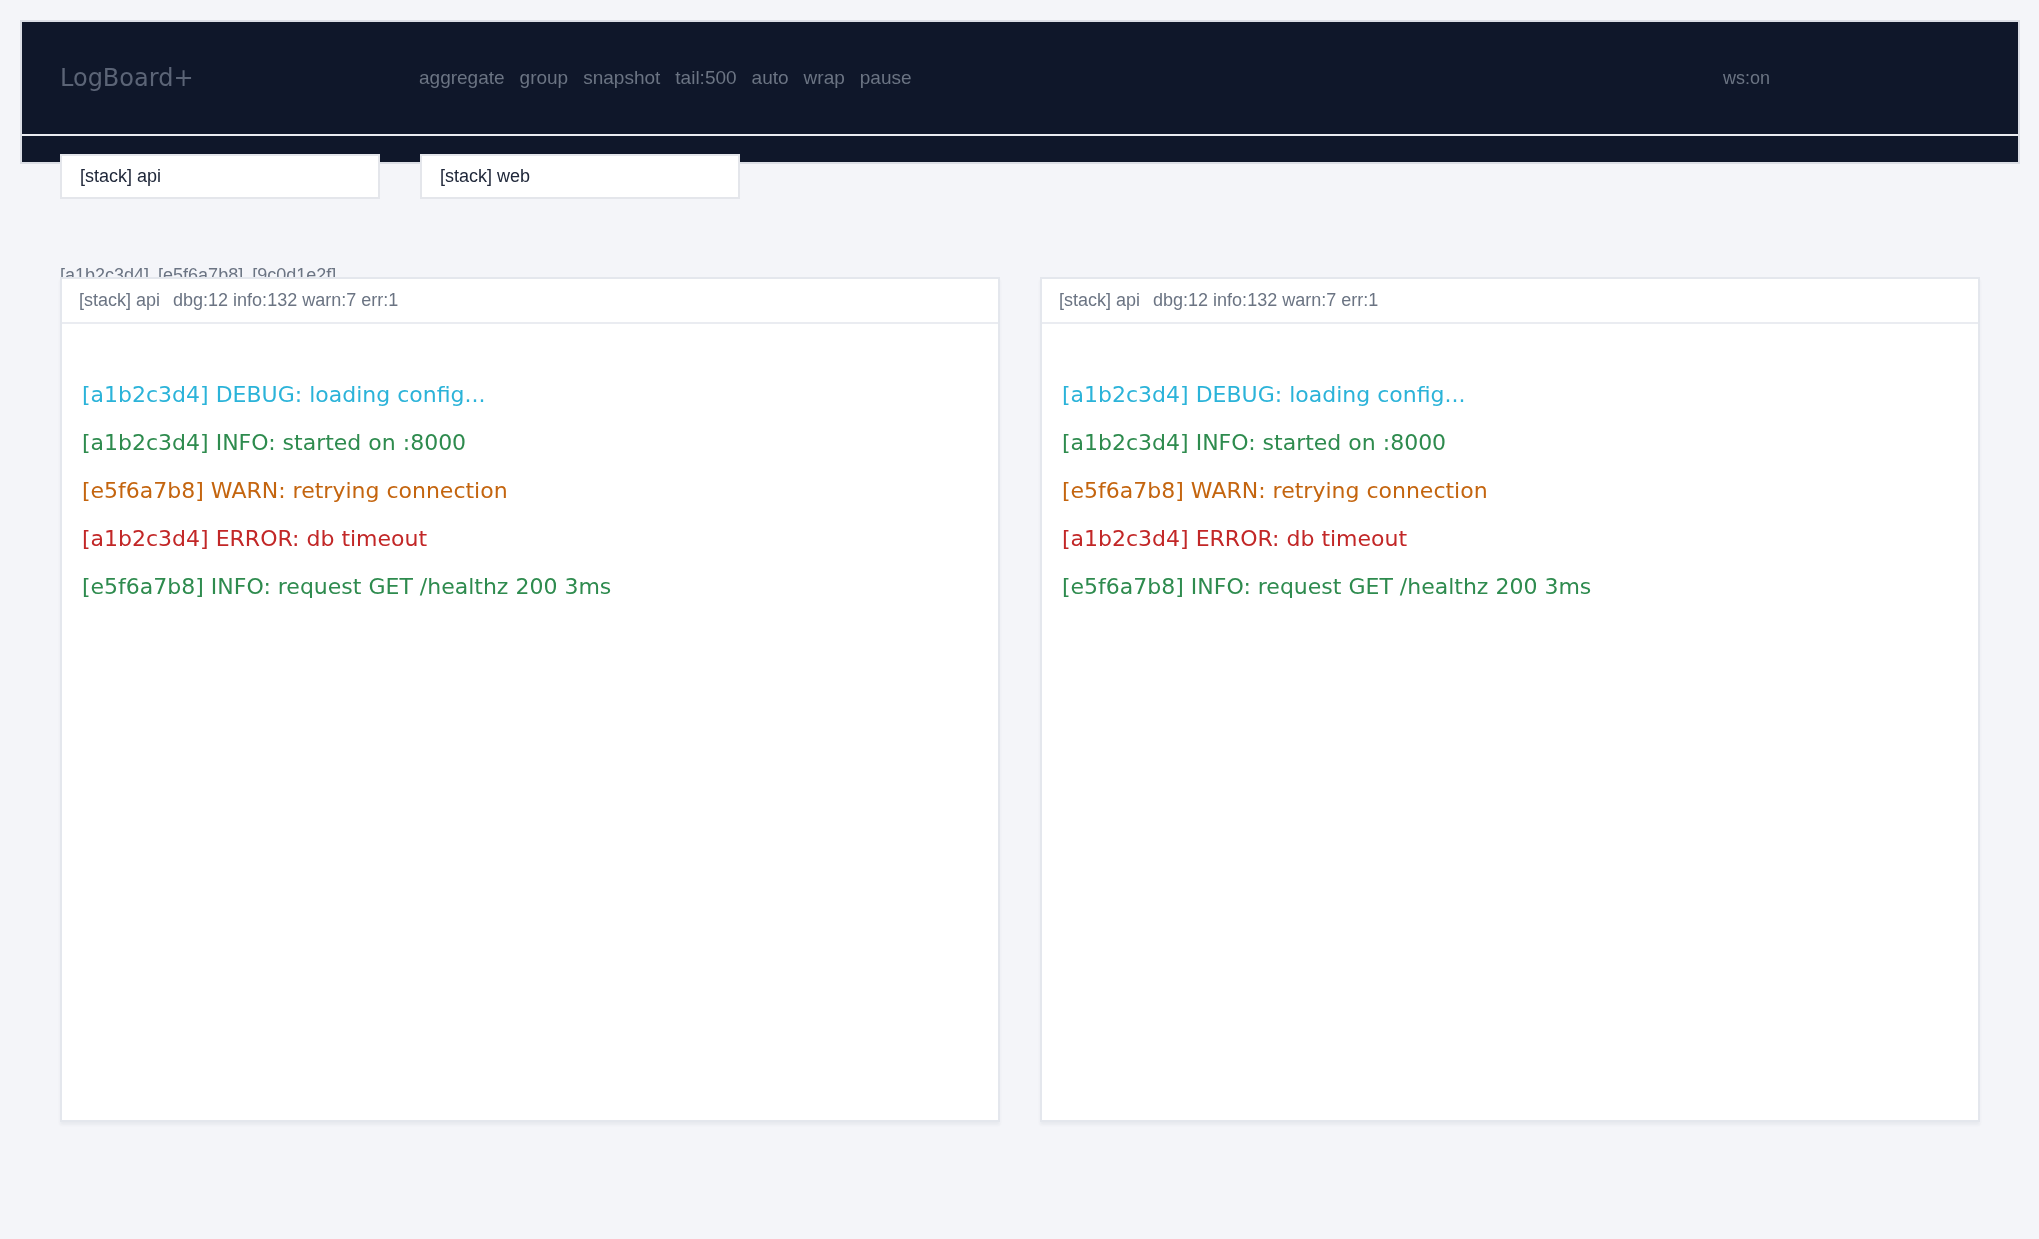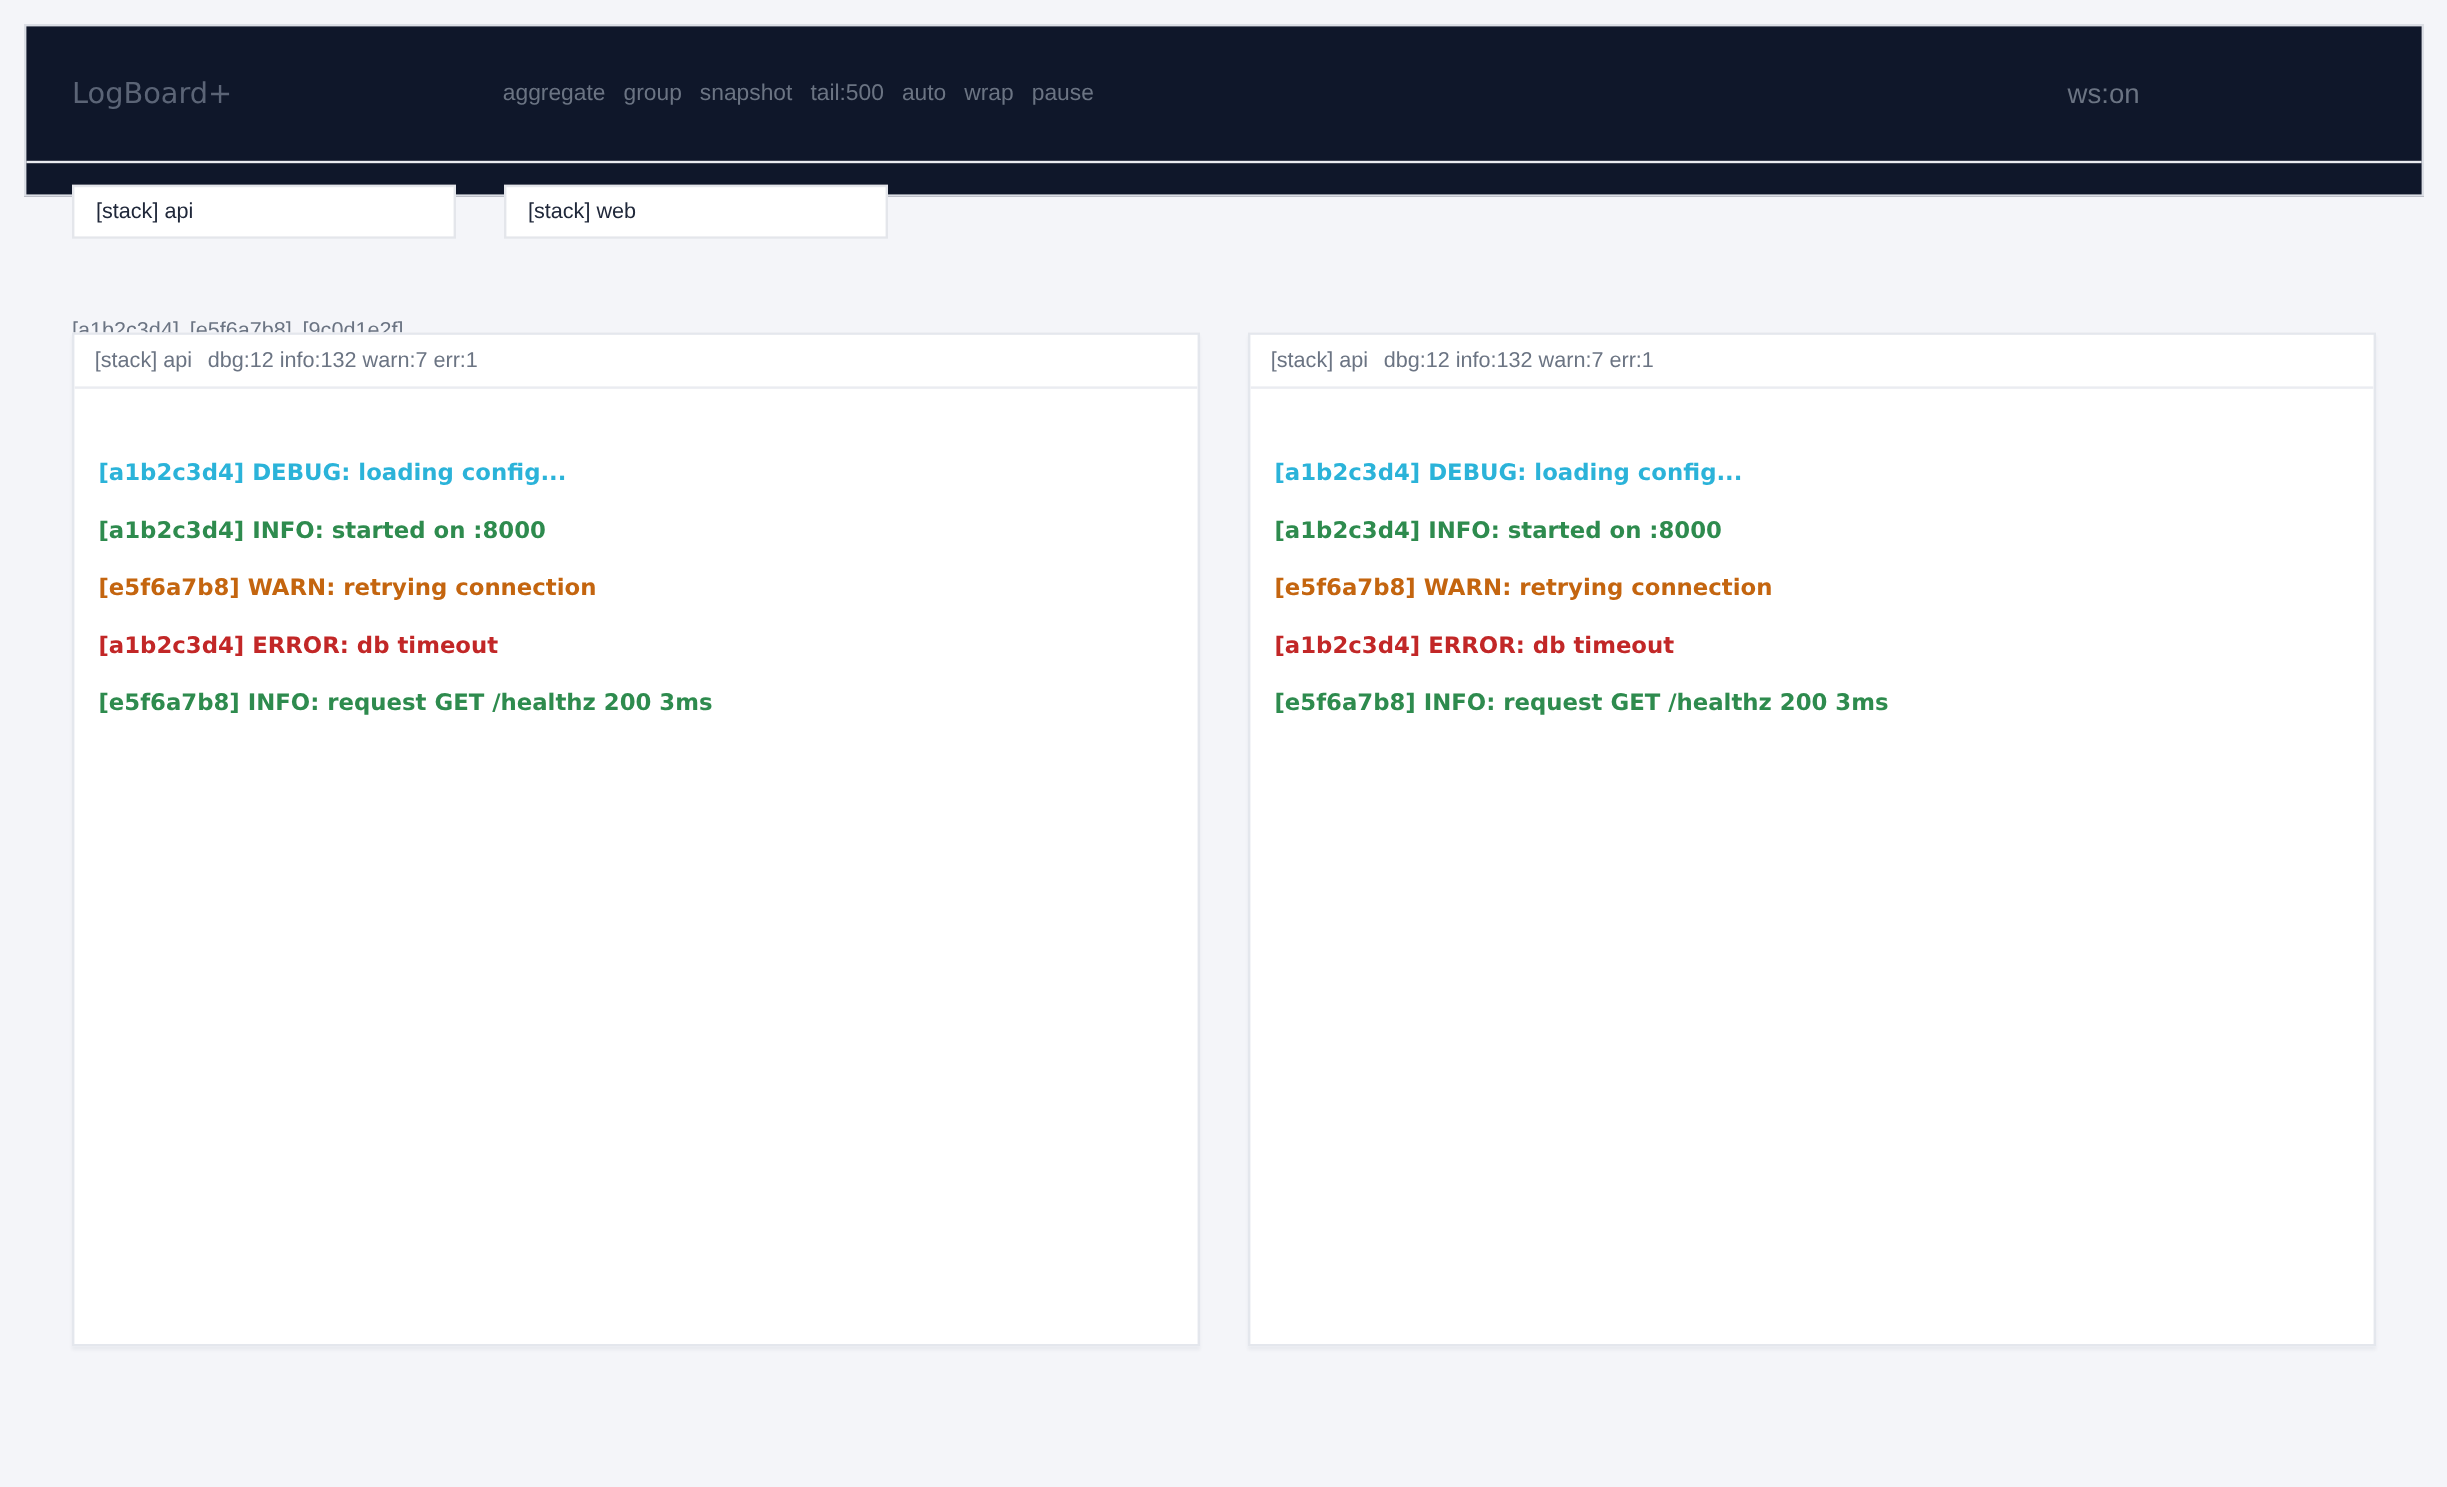--- a/index.html
+++ b/index.html
@@ -48,21 +48,21 @@
     gap: 15px;
     font-size: 19px;
     color: #6b7483;
     font-family: "Liberation Sans", sans-serif;
   }
   .menu-item { cursor: pointer; white-space: nowrap; }
   .ws-status {
     margin-left: auto;
     width: 257px;
     flex: 0 0 auto;
-    font-size: 23px;
+    font-size: 18px;
     color: #6b7483;
     font-family: "Liberation Sans", sans-serif;
   }
 
   .toolbar-stacks {
     height: 80px;
     display: flex;
     align-items: center;
     gap: 40px;
     padding: 0 38px;
@@ -129,24 +129,23 @@
     white-space: nowrap;
   }
   .panel-body {
     padding-top: 46px;
   }
   .log-line {
     height: 48px;
     display: flex;
     align-items: center;
     padding: 0 20px;
-    font-size: 19px;
+    font-size: 22px;
     font-family: "DejaVu Sans", sans-serif;
     white-space: nowrap;
-    font-weight: bold;
   }
 </style>
 </head>
 <body>
 
 <div class="page">
 
   <header class="toolbar">
     <div class="toolbar-top">
       <h1 class="app-title">LogBoard+</h1>

